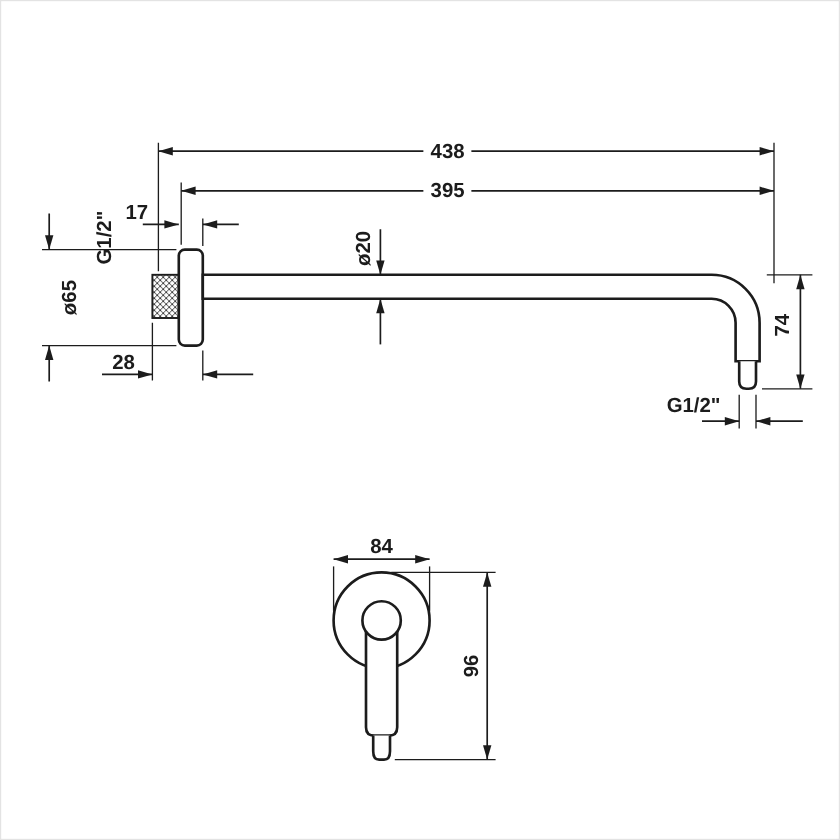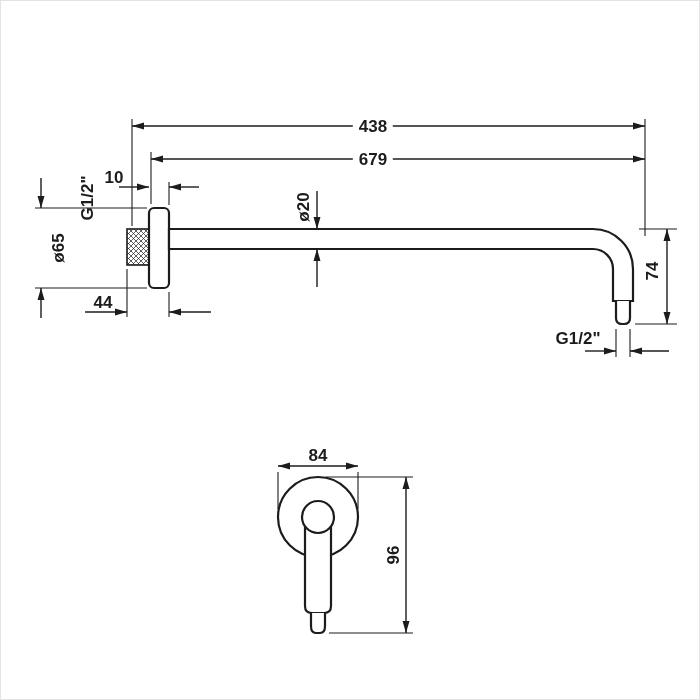--- a/index.html
+++ b/index.html
@@ -139,24 +139,24 @@
         <line x1="325" y1="476" x2="412" y2="476" stroke-width="1.1"></line>
         <line x1="328" y1="632" x2="412" y2="632" stroke-width="1.1"></line>
         <line x1="405" y1="476" x2="405" y2="632"></line>
         <polygon points="405,476 401.5,488 408.5,488" stroke="none"></polygon>
         <polygon points="405,632 401.5,620 408.5,620" stroke="none"></polygon>
       </g>
     </g>
   </svg>
 
   <span class="dim-label on-line" style="left:372px;top:125px;">438</span>
-  <span class="dim-label on-line" style="left:372px;top:158px;">679</span>
-  <span class="dim-label" style="left:113px;top:176px;">10</span>
+  <span class="dim-label on-line" style="left:372px;top:158px;">395</span>
+  <span class="dim-label" style="left:113px;top:176px;">17</span>
   <span class="dim-label v" style="left:86px;top:197px;">G1/2"</span>
   <span class="dim-label v" style="left:302px;top:206px;">ø20</span>
   <span class="dim-label v" style="left:57px;top:247px;">ø65</span>
-  <span class="dim-label" style="left:102px;top:301px;">44</span>
+  <span class="dim-label" style="left:102px;top:301px;">28</span>
   <span class="dim-label v on-line" style="left:651px;top:270px;">74</span>
   <span class="dim-label" style="left:577px;top:337px;">G1/2"</span>
   <span class="dim-label" style="left:317px;top:454px;">84</span>
   <span class="dim-label v" style="left:392px;top:554px;">96</span>
 
 </div>
 
 </body></html>

